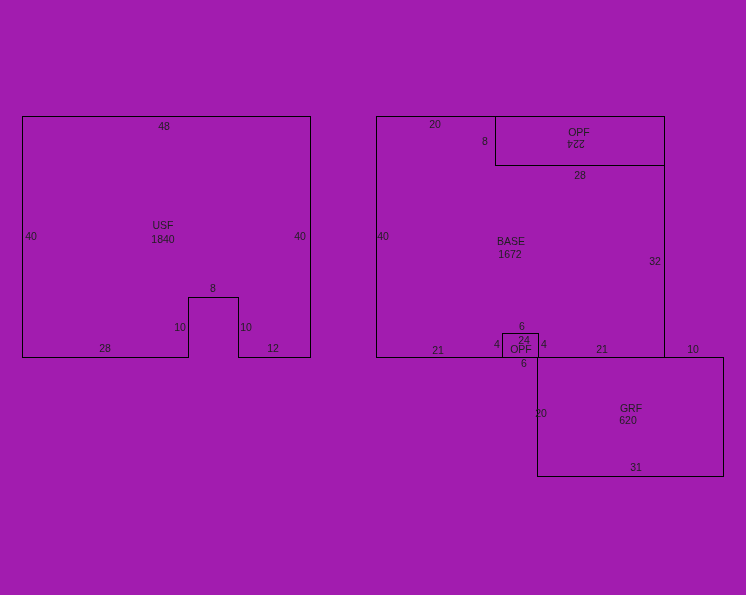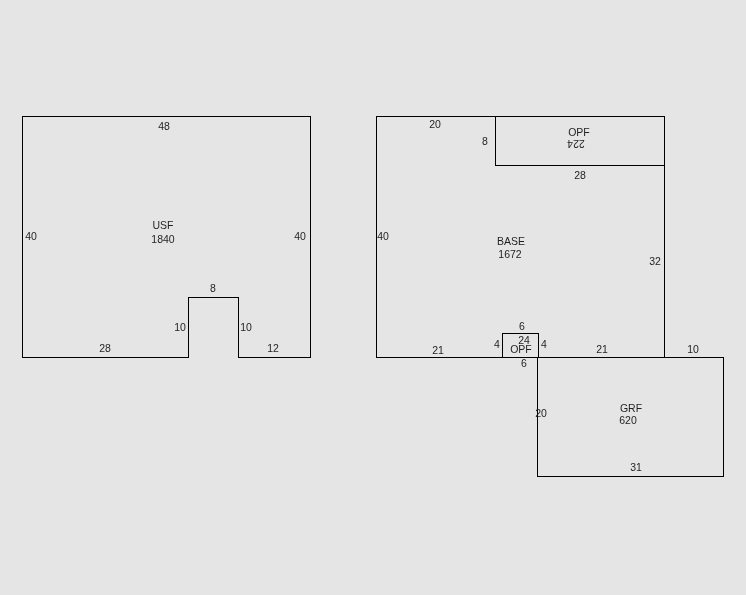--- a/index.html
+++ b/index.html
@@ -9,21 +9,21 @@
   }
   body {
     width: 746px;
     height: 595px;
     font-family: "Liberation Sans", sans-serif;
   }
   .sketch-canvas {
     position: relative;
     width: 746px;
     height: 595px;
-    background: #e5e5e5;
+    background: #a21caf;
     overflow: hidden;
   }
   svg.sketch {
     display: block;
   }
   svg.sketch .shape {
     fill: none;
     stroke: #000000;
     stroke-width: 1;
     shape-rendering: crispEdges;

